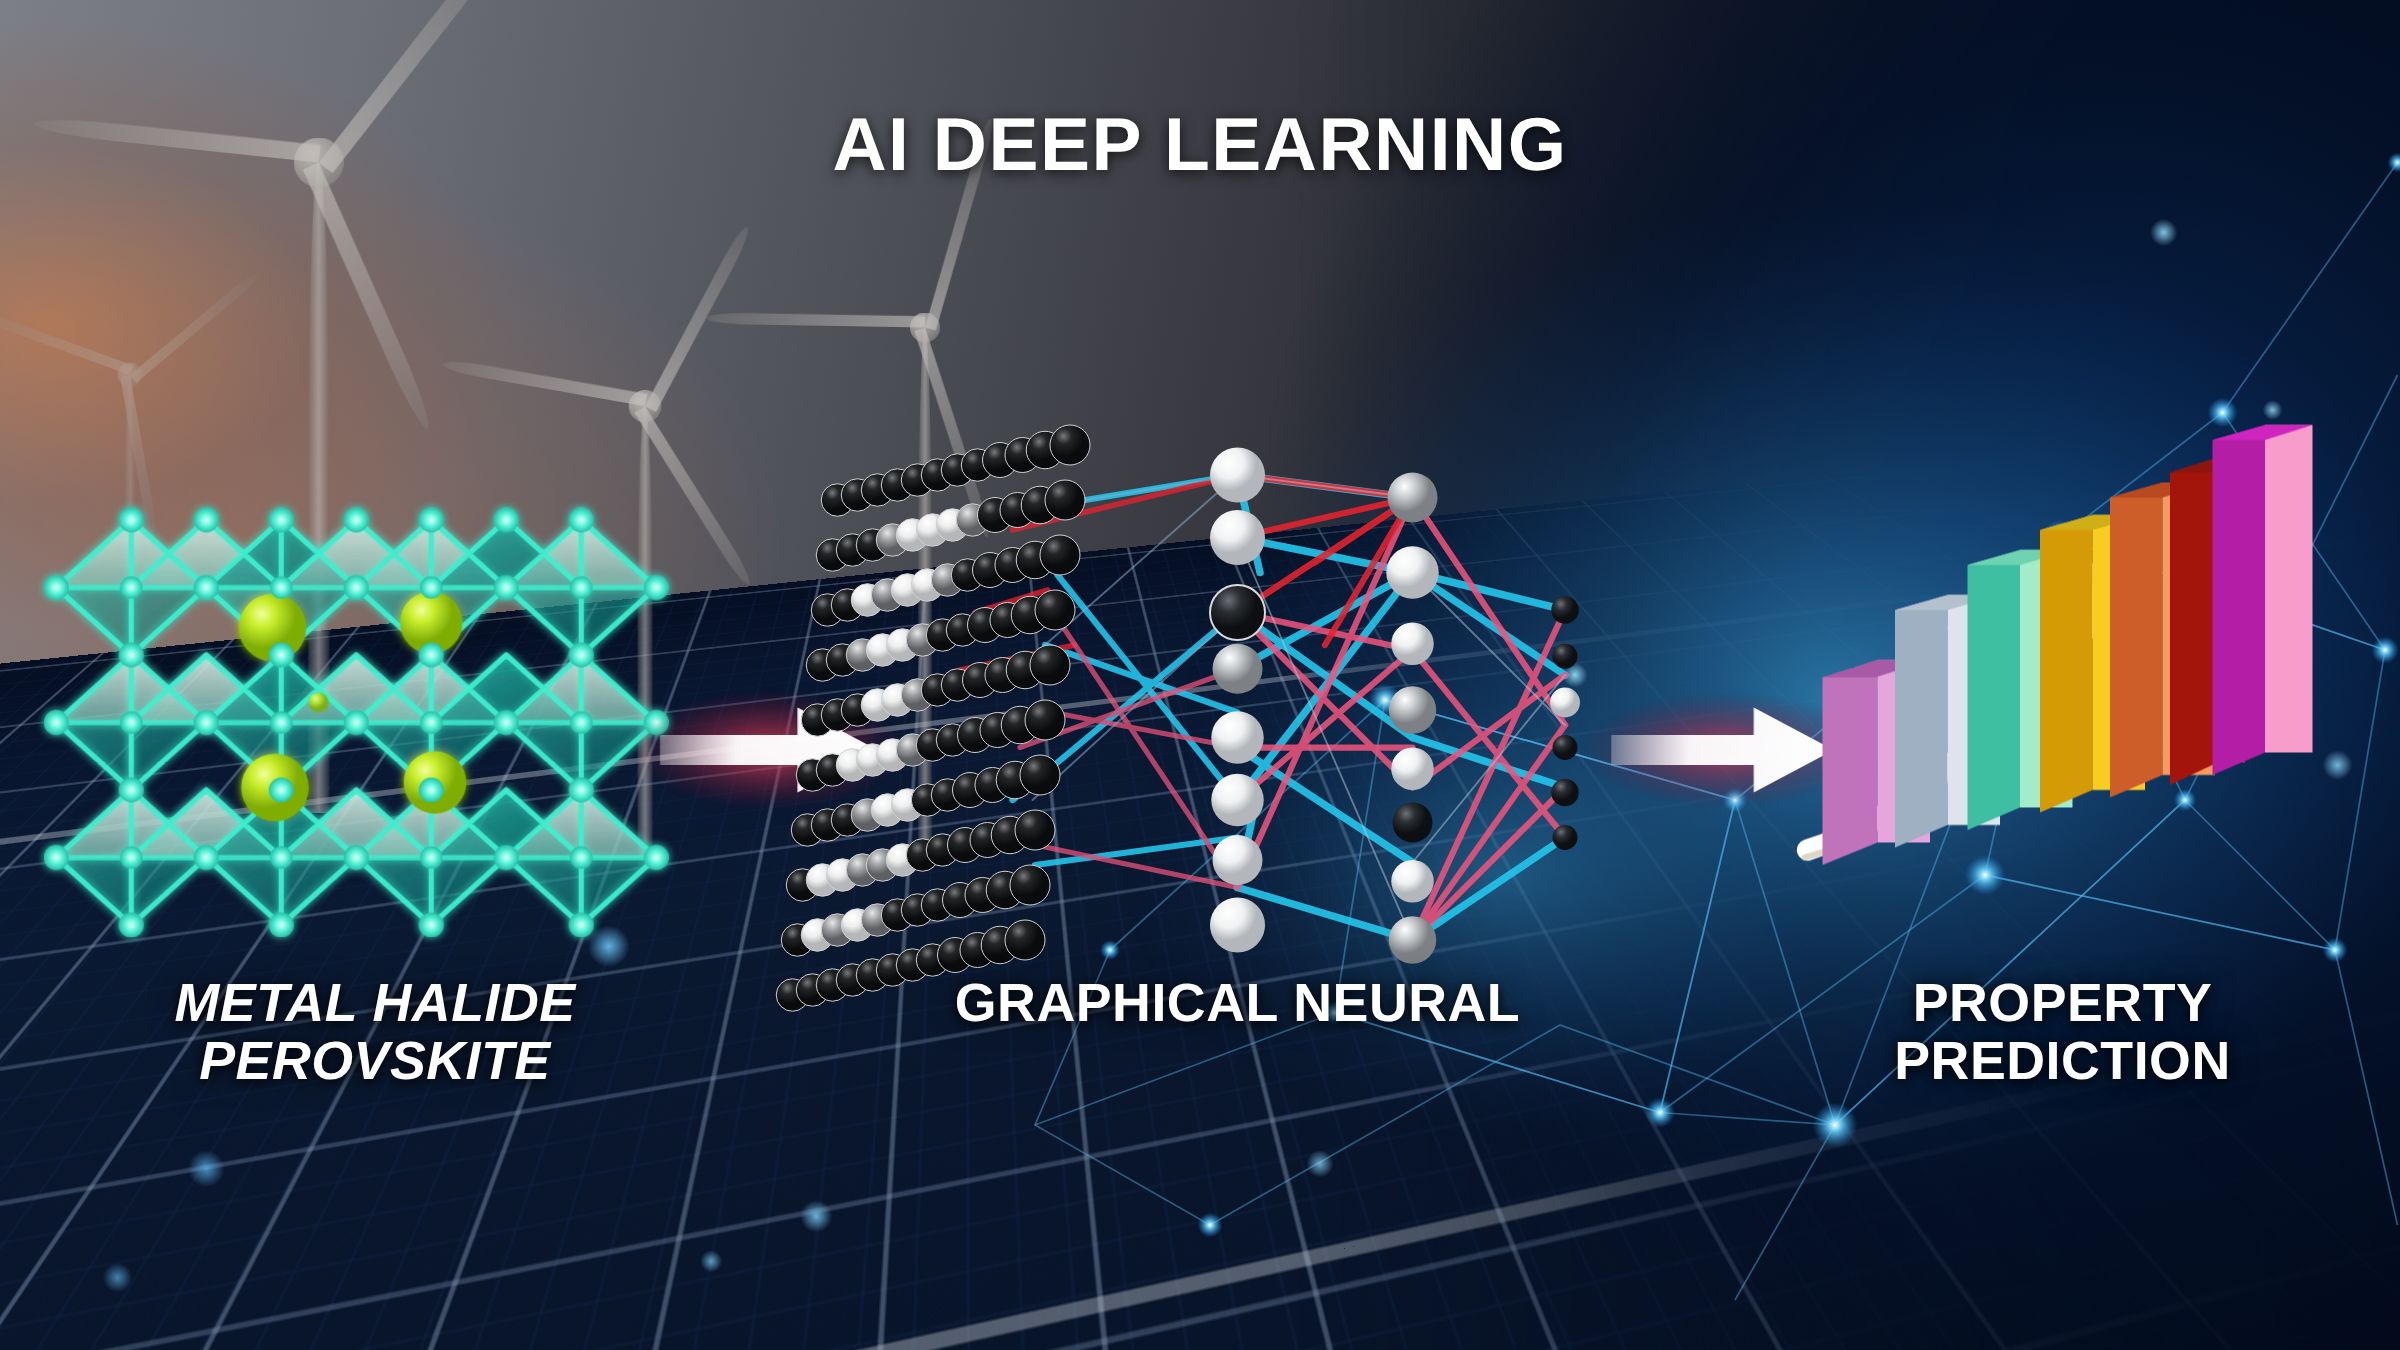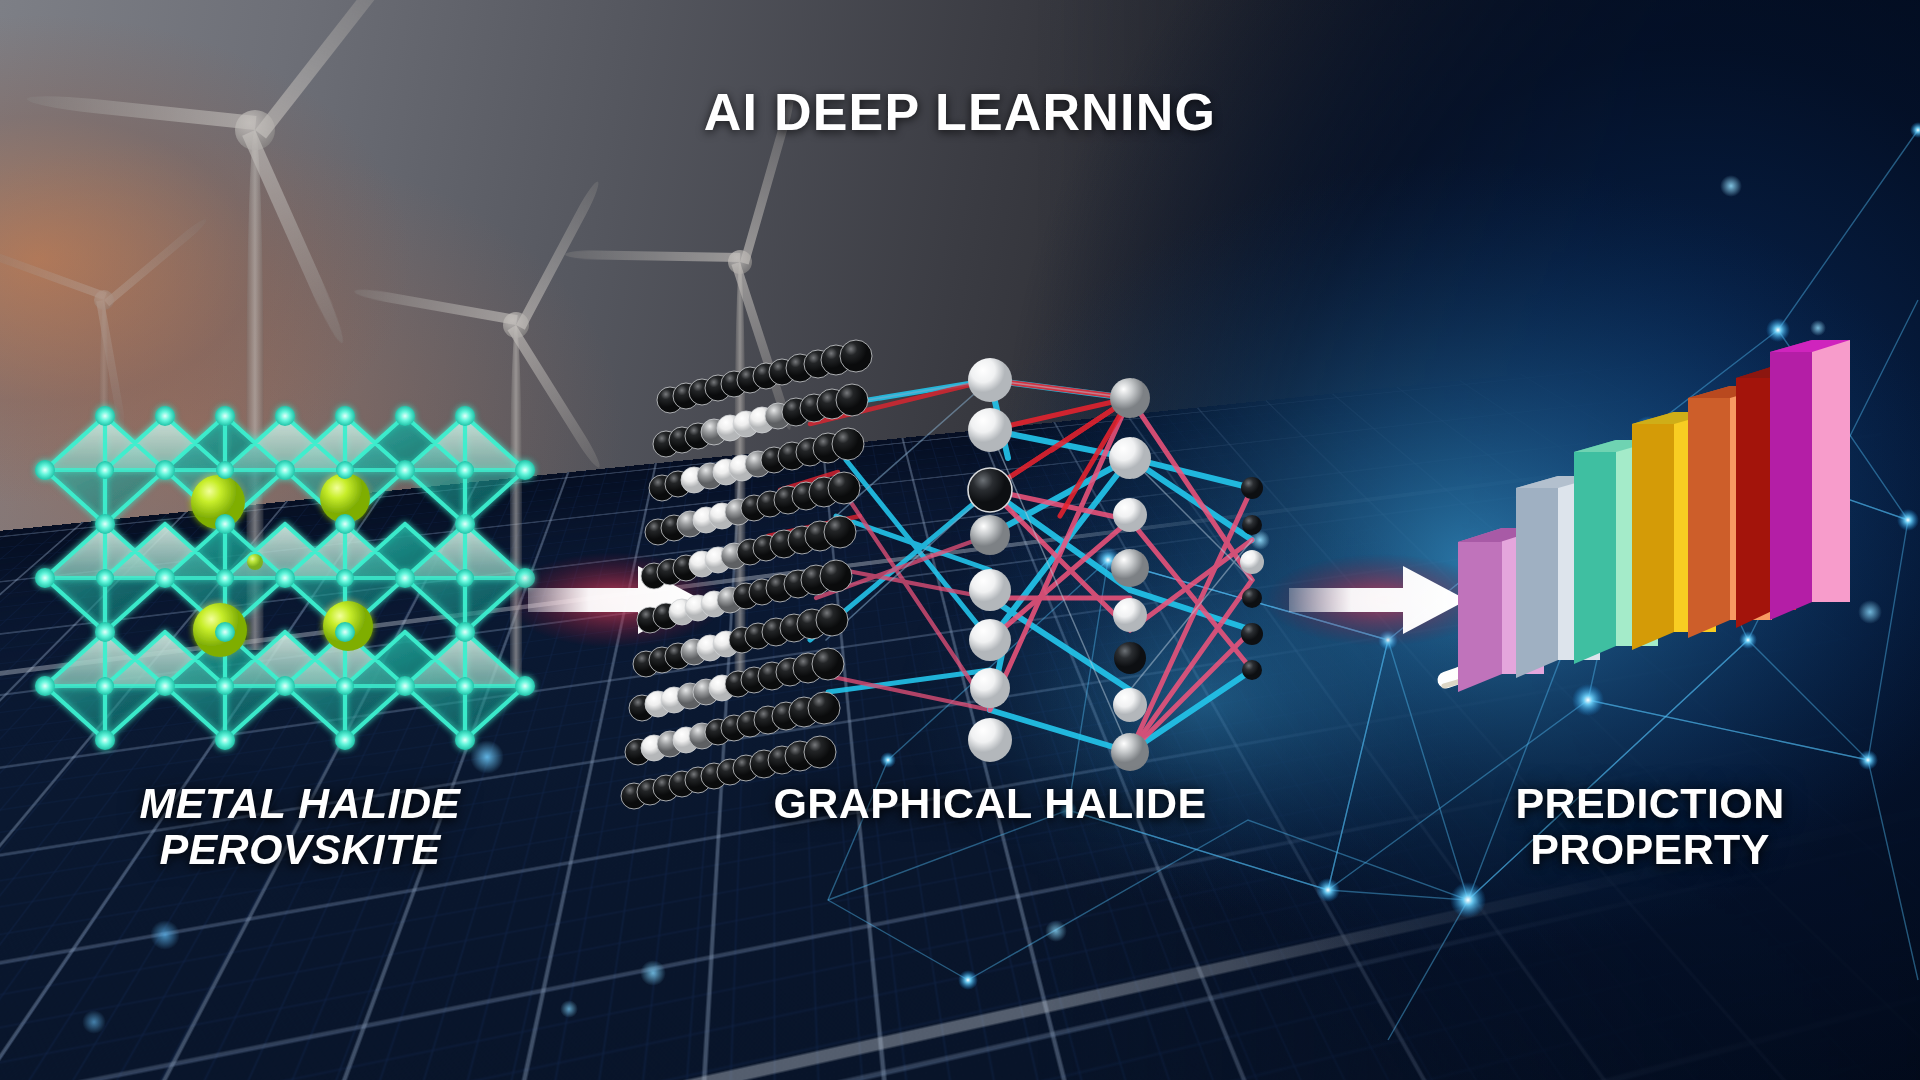--- a/index.html
+++ b/index.html
@@ -93,21 +93,21 @@
 
   
   .bokeh{position:absolute;border-radius:50%;pointer-events:none;}
 
   
   .title{
     position:absolute;
     left:0;right:0;top:86px;
     text-align:center;
     color:#ffffff;
-    font-size:52px;
+    font-size:60px;
     font-weight:700;
     letter-spacing:1.2px;
     line-height:1;
     text-shadow:0 2px 10px rgba(0,0,0,.75);
     white-space:nowrap;
   }
   .stage-label{
     position:absolute;
     color:#ffffff;
     font-size:43px;
@@ -730,21 +730,21 @@
         <circle cx="592" cy="185" r="10" fill="url(#nodeDark)"></circle>
         <circle cx="592" cy="222" r="12" fill="url(#nodeLight)"></circle>
         <circle cx="592" cy="258" r="10" fill="url(#nodeDark)"></circle>
         <circle cx="592" cy="294" r="11" fill="url(#nodeDark)"></circle>
         <circle cx="592" cy="330" r="10" fill="url(#nodeDark)"></circle>
       </g>
     </svg>
   </div>
 
   <div class="stage-label" style="left:690px;top:780px;width:600px;">
-    <div>GRAPHICAL HALIDE</div>
+    <div>GRAPHICAL NEURAL</div>
   </div>
 
   <div class="flow-arrow" style="left:1285px;top:540px;width:190px;">
     <svg viewBox="0 0 190 120">
       <defs>
         <radialGradient id="arrowGlow2">
           <stop offset="0%" stop-color="#d33a58" stop-opacity=".8"></stop>
           <stop offset="100%" stop-color="#7a0f2c" stop-opacity="0"></stop>
         </radialGradient>
         <linearGradient id="arrowBody2" x1="0" y1="0" x2="1" y2="0">
@@ -813,17 +813,17 @@
 
       <g>
         <polygon points="330,22 372,10 372,272 330,290" fill="#b41ea6"></polygon>
         <polygon points="372,10 410,10 410,272 372,272" fill="#f79ccb"></polygon>
         <polygon points="330,22 372,10 410,10 372,22" fill="#cf24bd"></polygon>
       </g>
     </svg>
   </div>
 
   <div class="stage-label" style="left:1420px;top:780px;width:460px;">
+    <div>PROPERTY</div>
     <div>PREDICTION</div>
-    <div>PROPERTY</div>
   </div>
 
 </div>
 
 </body></html>

